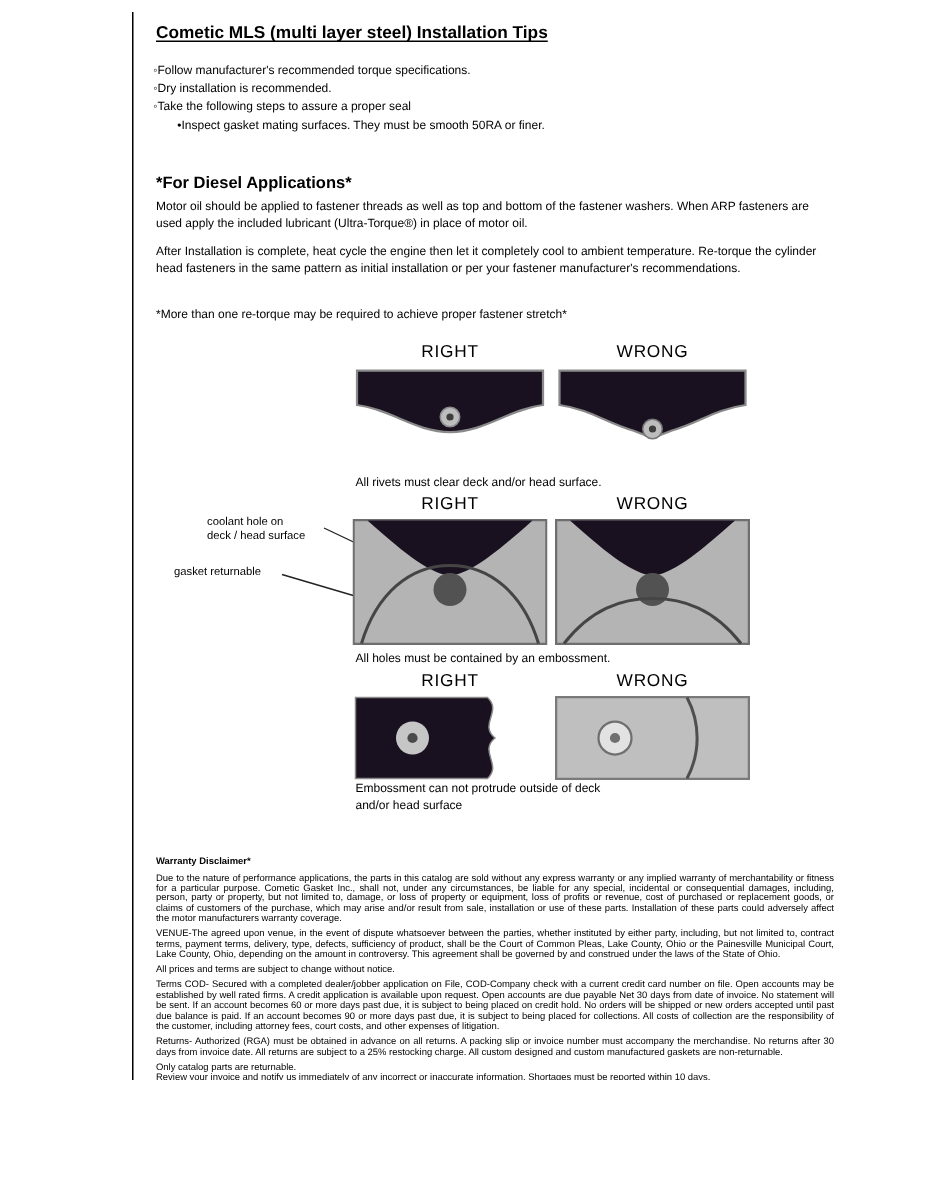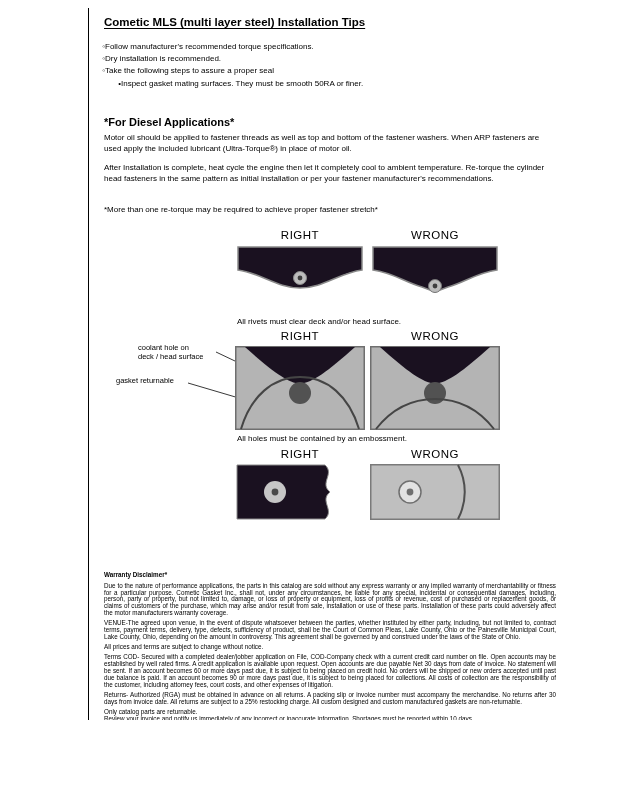--- a/index.html
+++ b/index.html
@@ -169,20 +169,24 @@
     <circle cx="40" cy="28" r="11" fill="#c6c6c6"></circle>
     <circle cx="40" cy="28" r="3.4" fill="#4a4a4a"></circle>
   </svg>
   <svg class="abs" style="left:370px; top:464px;" width="130" height="56" viewBox="0 0 130 56">
     <rect x="0.75" y="0.75" width="128.5" height="54.5" fill="#bfbfbf" stroke="#7a7a7a" stroke-width="1.5"></rect>
     <path d="M88,1 C97,18 97,38 88,55" fill="none" stroke="#4f4f4f" stroke-width="2"></path>
     <circle cx="40" cy="28" r="11" fill="#e2e2e2" stroke="#6f6f6f" stroke-width="1.5"></circle>
     <circle cx="40" cy="28" r="3.4" fill="#6f6f6f"></circle>
   </svg>
 
+  <div class="abs dg-caption" style="left:237px; top:521px;">
+    <div>Embossment can not protrude outside of deck</div>
+    <div>and/or head surface</div>
+  </div>
 
   <div class="abs disclaimer" style="left:104px; top:572px;">
     <div class="dh">Warranty Disclaimer*</div>
     <p>Due to the nature of performance applications, the parts in this catalog are sold without any express warranty or any implied warranty of merchantability or fitness for a particular purpose.  Cometic Gasket Inc., shall not, under any circumstances, be liable for any special, incidental or consequential damages, including, person, party or property, but not limited to, damage, or loss of property or equipment, loss of profits or revenue, cost of purchased or replacement goods, or claims of customers of the purchase, which may arise and/or result from sale, installation or use of these parts.  Installation of these parts could adversely affect the motor manufacturers warranty coverage.</p>
     <p>VENUE-The agreed upon venue, in the event of dispute whatsoever between the parties, whether instituted by either party, including, but not limited to, contract terms, payment terms, delivery, type, defects, sufficiency of product, shall be the Court of Common Pleas, Lake County, Ohio or the Painesville Municipal Court, Lake County, Ohio, depending on the amount in controversy. This agreement shall be governed by and construed under the laws of the State of Ohio.</p>
     <p>All prices and terms are subject to change without notice.</p>
     <p>Terms COD- Secured with a completed dealer/jobber application on File, COD-Company check with a current credit card number on file.  Open accounts may be established by well rated firms.  A credit application is available upon request.  Open accounts are due payable Net 30 days from date of invoice.  No statement will be sent.  If an account becomes 60 or more days past due, it is subject to being placed on credit hold.  No orders will be shipped or new orders accepted until past due balance is paid.  If an account becomes 90 or more days past due, it is subject to being placed for collections.  All costs of collection are the responsibility of the customer, including attorney fees, court costs, and other expenses of litigation.</p>
     <p>Returns- Authorized (RGA) must be obtained in advance on all returns.  A packing slip or invoice number must accompany the merchandise.  No returns after 30 days from invoice date.  All returns are subject to a 25% restocking charge.  All custom designed and custom manufactured gaskets are non-returnable.</p>
     <p class="tight">Only catalog parts are returnable.</p>
     <p>Review your invoice and notify us immediately of any incorrect or inaccurate information.  Shortages must be reported within 10 days.</p>

